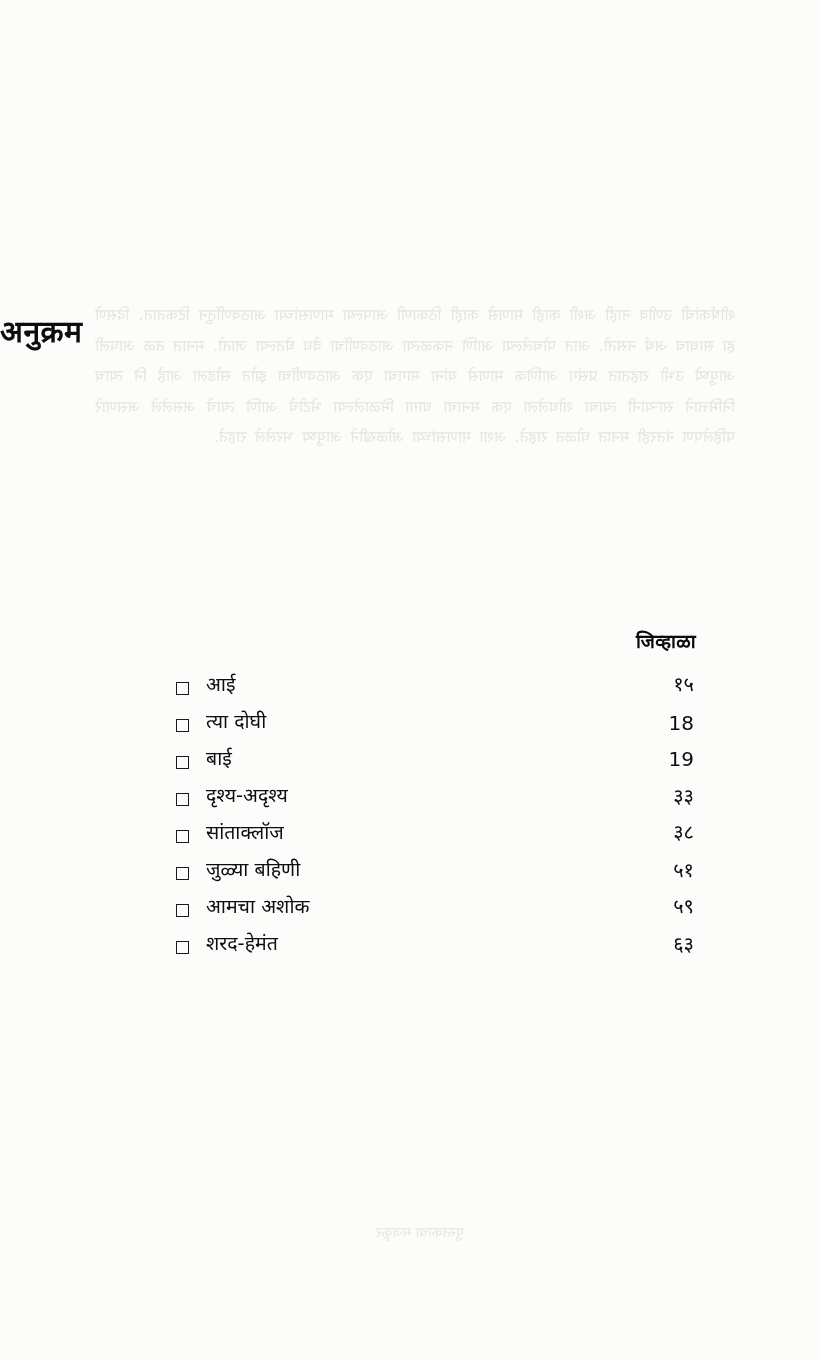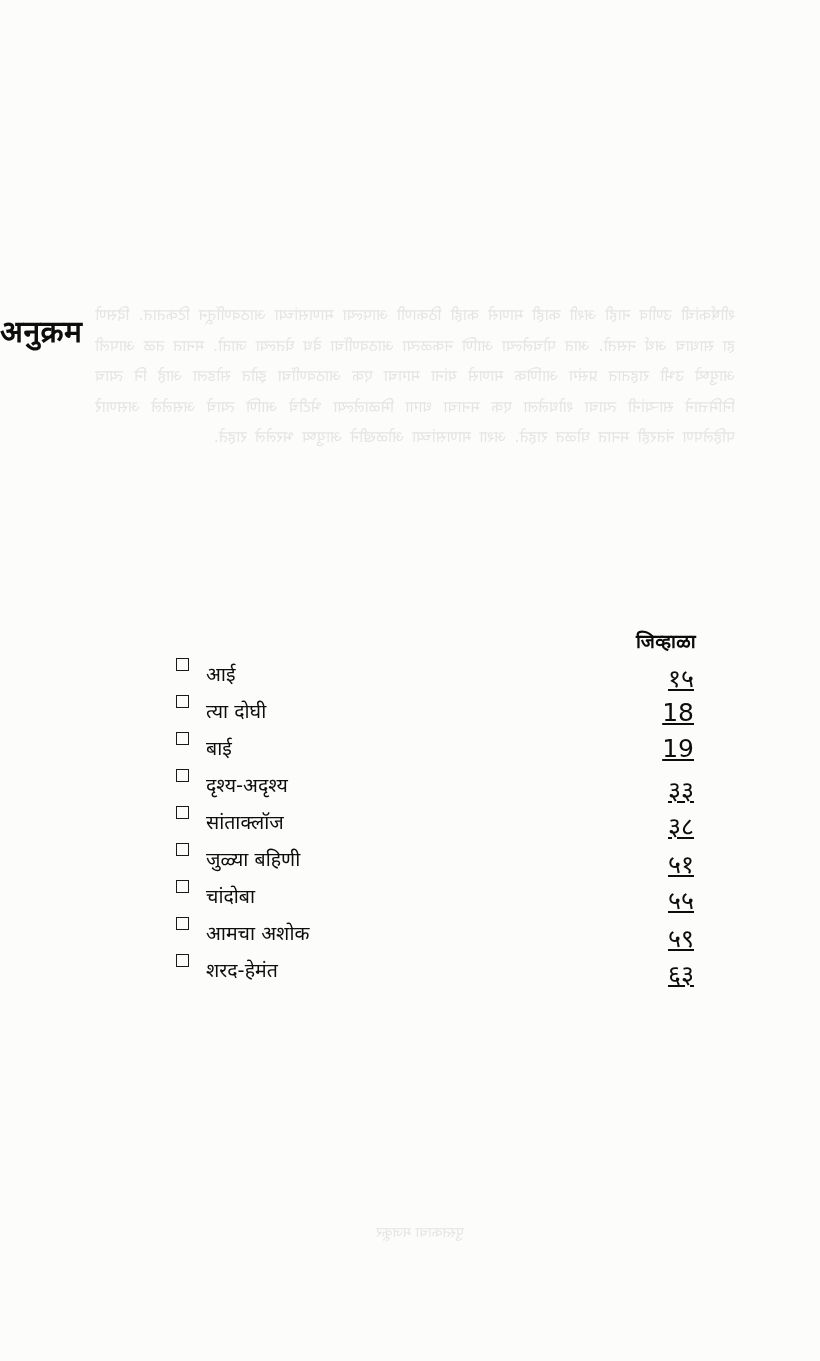--- a/index.html
+++ b/index.html
@@ -92,21 +92,21 @@
     margin: 0 0 6px 0;
     letter-spacing: 0.3px;
     text-align: right;
   }
   .section-heading.second {
     margin-top: 22px;
   }
 
   .entry {
     display: flex;
-    align-items: flex-start;
+    align-items: flex-end;
     height: 37px;
   }
 
   .bullet {
     width: 11px;
     height: 11px;
     border: 1.6px solid #1a1a1a;
     flex: 0 0 auto;
     margin-right: 17px;
     position: relative;
@@ -114,26 +114,25 @@
   }
 
   .entry-label {
     font-size: 19.5px;
     color: #0d0d0d;
     white-space: nowrap;
   }
 
   .entry-page {
     margin-left: auto;
-    font-size: 25px;
+    font-size: 20px;
     color: #0d0d0d;
     width: 64px;
     text-align: right;
     padding-right: 2px;
-    text-decoration: underline;
   }
 
   
   .entry:nth-child(odd) .entry-page { transform: translateY(1px); }
 </style>
 </head>
 <body>
 
 <div class="page">
 
@@ -175,25 +174,20 @@
       </div>
 
 
       <div class="entry">
         <span class="bullet"></span>
         <span class="entry-label">जुळ्या बहिणी</span>
         <span class="entry-page">५१</span>
       </div>
       <div class="entry">
         <span class="bullet"></span>
-        <span class="entry-label">चांदोबा</span>
-        <span class="entry-page">५५</span>
-      </div>
-      <div class="entry">
-        <span class="bullet"></span>
         <span class="entry-label">आमचा अशोक</span>
         <span class="entry-page">५९</span>
       </div>
       <div class="entry">
         <span class="bullet"></span>
         <span class="entry-label">शरद-हेमंत</span>
         <span class="entry-page">६३</span>
       </div>
 
     </div>

